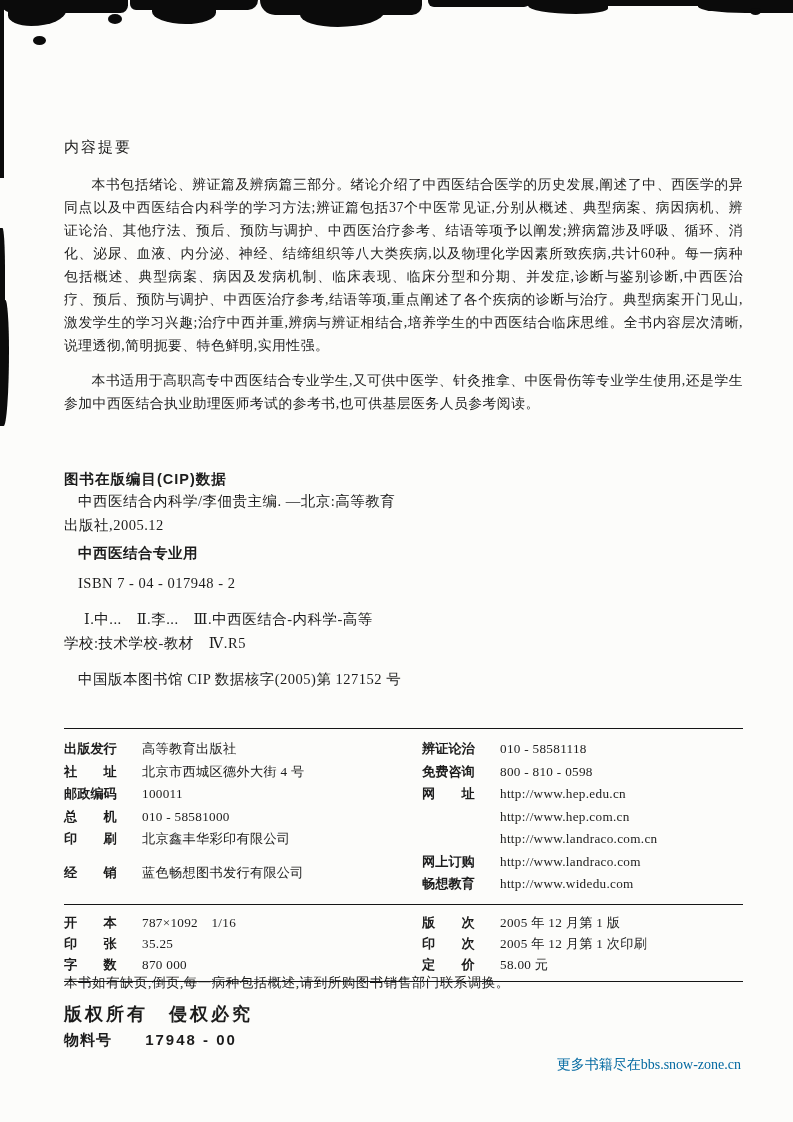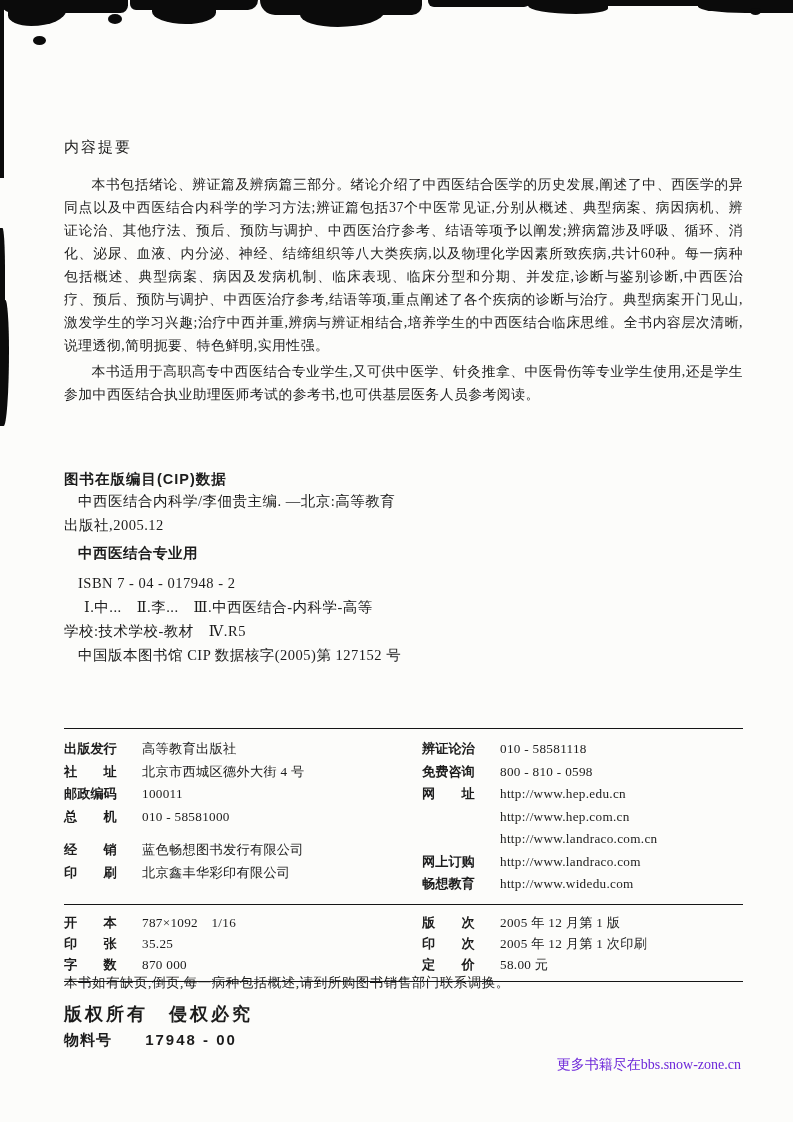--- a/index.html
+++ b/index.html
@@ -18,34 +18,34 @@
   
   .summary { position:absolute; left:64px; right:50px; top:138px; }
   .summary h2 {
     font-family:"Liberation Sans","DejaVu Sans",sans-serif;
     font-size:15px; font-weight:normal; letter-spacing:2px; margin-bottom:16px;
   }
   .summary p {
     font-size:13.8px; line-height:23px; text-align:justify;
     text-indent:2em; letter-spacing:0.5px;
   }
-  .summary p + p { margin-top:3px; }
+  .summary p + p { margin-top:12px; }
 
   
   .cip { position:absolute; left:64px; right:50px; top:470px; font-size:14.5px; }
   .cip h3 {
     font-family:"Liberation Sans","DejaVu Sans",sans-serif;
     font-size:14.5px; font-weight:bold; letter-spacing:1px;
   }
   .cip p { line-height:24px; white-space:pre-wrap; letter-spacing:0.5px; }
   .indent1 { padding-left:14px; }
   .indent2 { padding-left:20px; }
   .sp1 { margin-top:4px;font-weight:bold; }
   .sp2 { margin-top:6px; }
-  .sp3 { }
+  .sp3 { margin-top:12px; }
   .isbn { letter-spacing:1.5px; }
 
   
   .pubinfo { position:absolute; left:64px; right:50px; top:728px; font-size:13.2px; }
   .rule { border-top:1px solid #161616; height:0; }
   .cols { display:flex; padding:9px 0 8px 0;justify-content:space-between; }
   .colL { width:358px; flex:none; }
   .colR { flex:1; }
   .row { display:flex; line-height:22.5px; }
   .small .row { line-height:21px; }
@@ -127,27 +127,27 @@
             <span class="val">北京市西城区德外大街 4 号</span>
           </div>
         <div class="row">
             <span class="lbl">邮政编码</span>
             <span class="val">100011</span>
           </div>
         <div class="row">
             <span class="lbl">总　　机</span>
             <span class="val">010 - 58581000</span>
           </div>
+        <div class="row">
+            <span class="lbl">印　　刷</span>
+            <span class="val">北京鑫丰华彩印有限公司</span>
+          </div>
         <div class="row gap">
             <span class="lbl">经　　销</span>
             <span class="val">蓝色畅想图书发行有限公司</span>
-          </div>
-        <div class="row">
-            <span class="lbl">印　　刷</span>
-            <span class="val">北京鑫丰华彩印有限公司</span>
           </div>
       </div>
       <div class="colR">
         <div class="row">
             <span class="lbl">辨证论治</span>
             <span class="val">010 - 58581118</span>
           </div>
         <div class="row">
             <span class="lbl">免费咨询</span>
             <span class="val">800 - 810 - 0598</span>
@@ -210,15 +210,15 @@
 
     <div class="rule"></div>
   </section>
 
   <p class="note">本书如有缺页,倒页,每一病种包括概述,请到所购图书销售部门联系调换。</p>
   <p class="copyright">版权所有　侵权必究</p>
   <p class="material">
     <span>物料号</span>
     <span class="no">17948 - 00</span>
   </p>
-  <p class="watermark" style="color: #6d28d9;">更多书籍尽在bbs.snow-zone.cn</p>
+  <p class="watermark" style="color: #0369a1;">更多书籍尽在bbs.snow-zone.cn</p>
 
 </div>
 
 </body></html>

